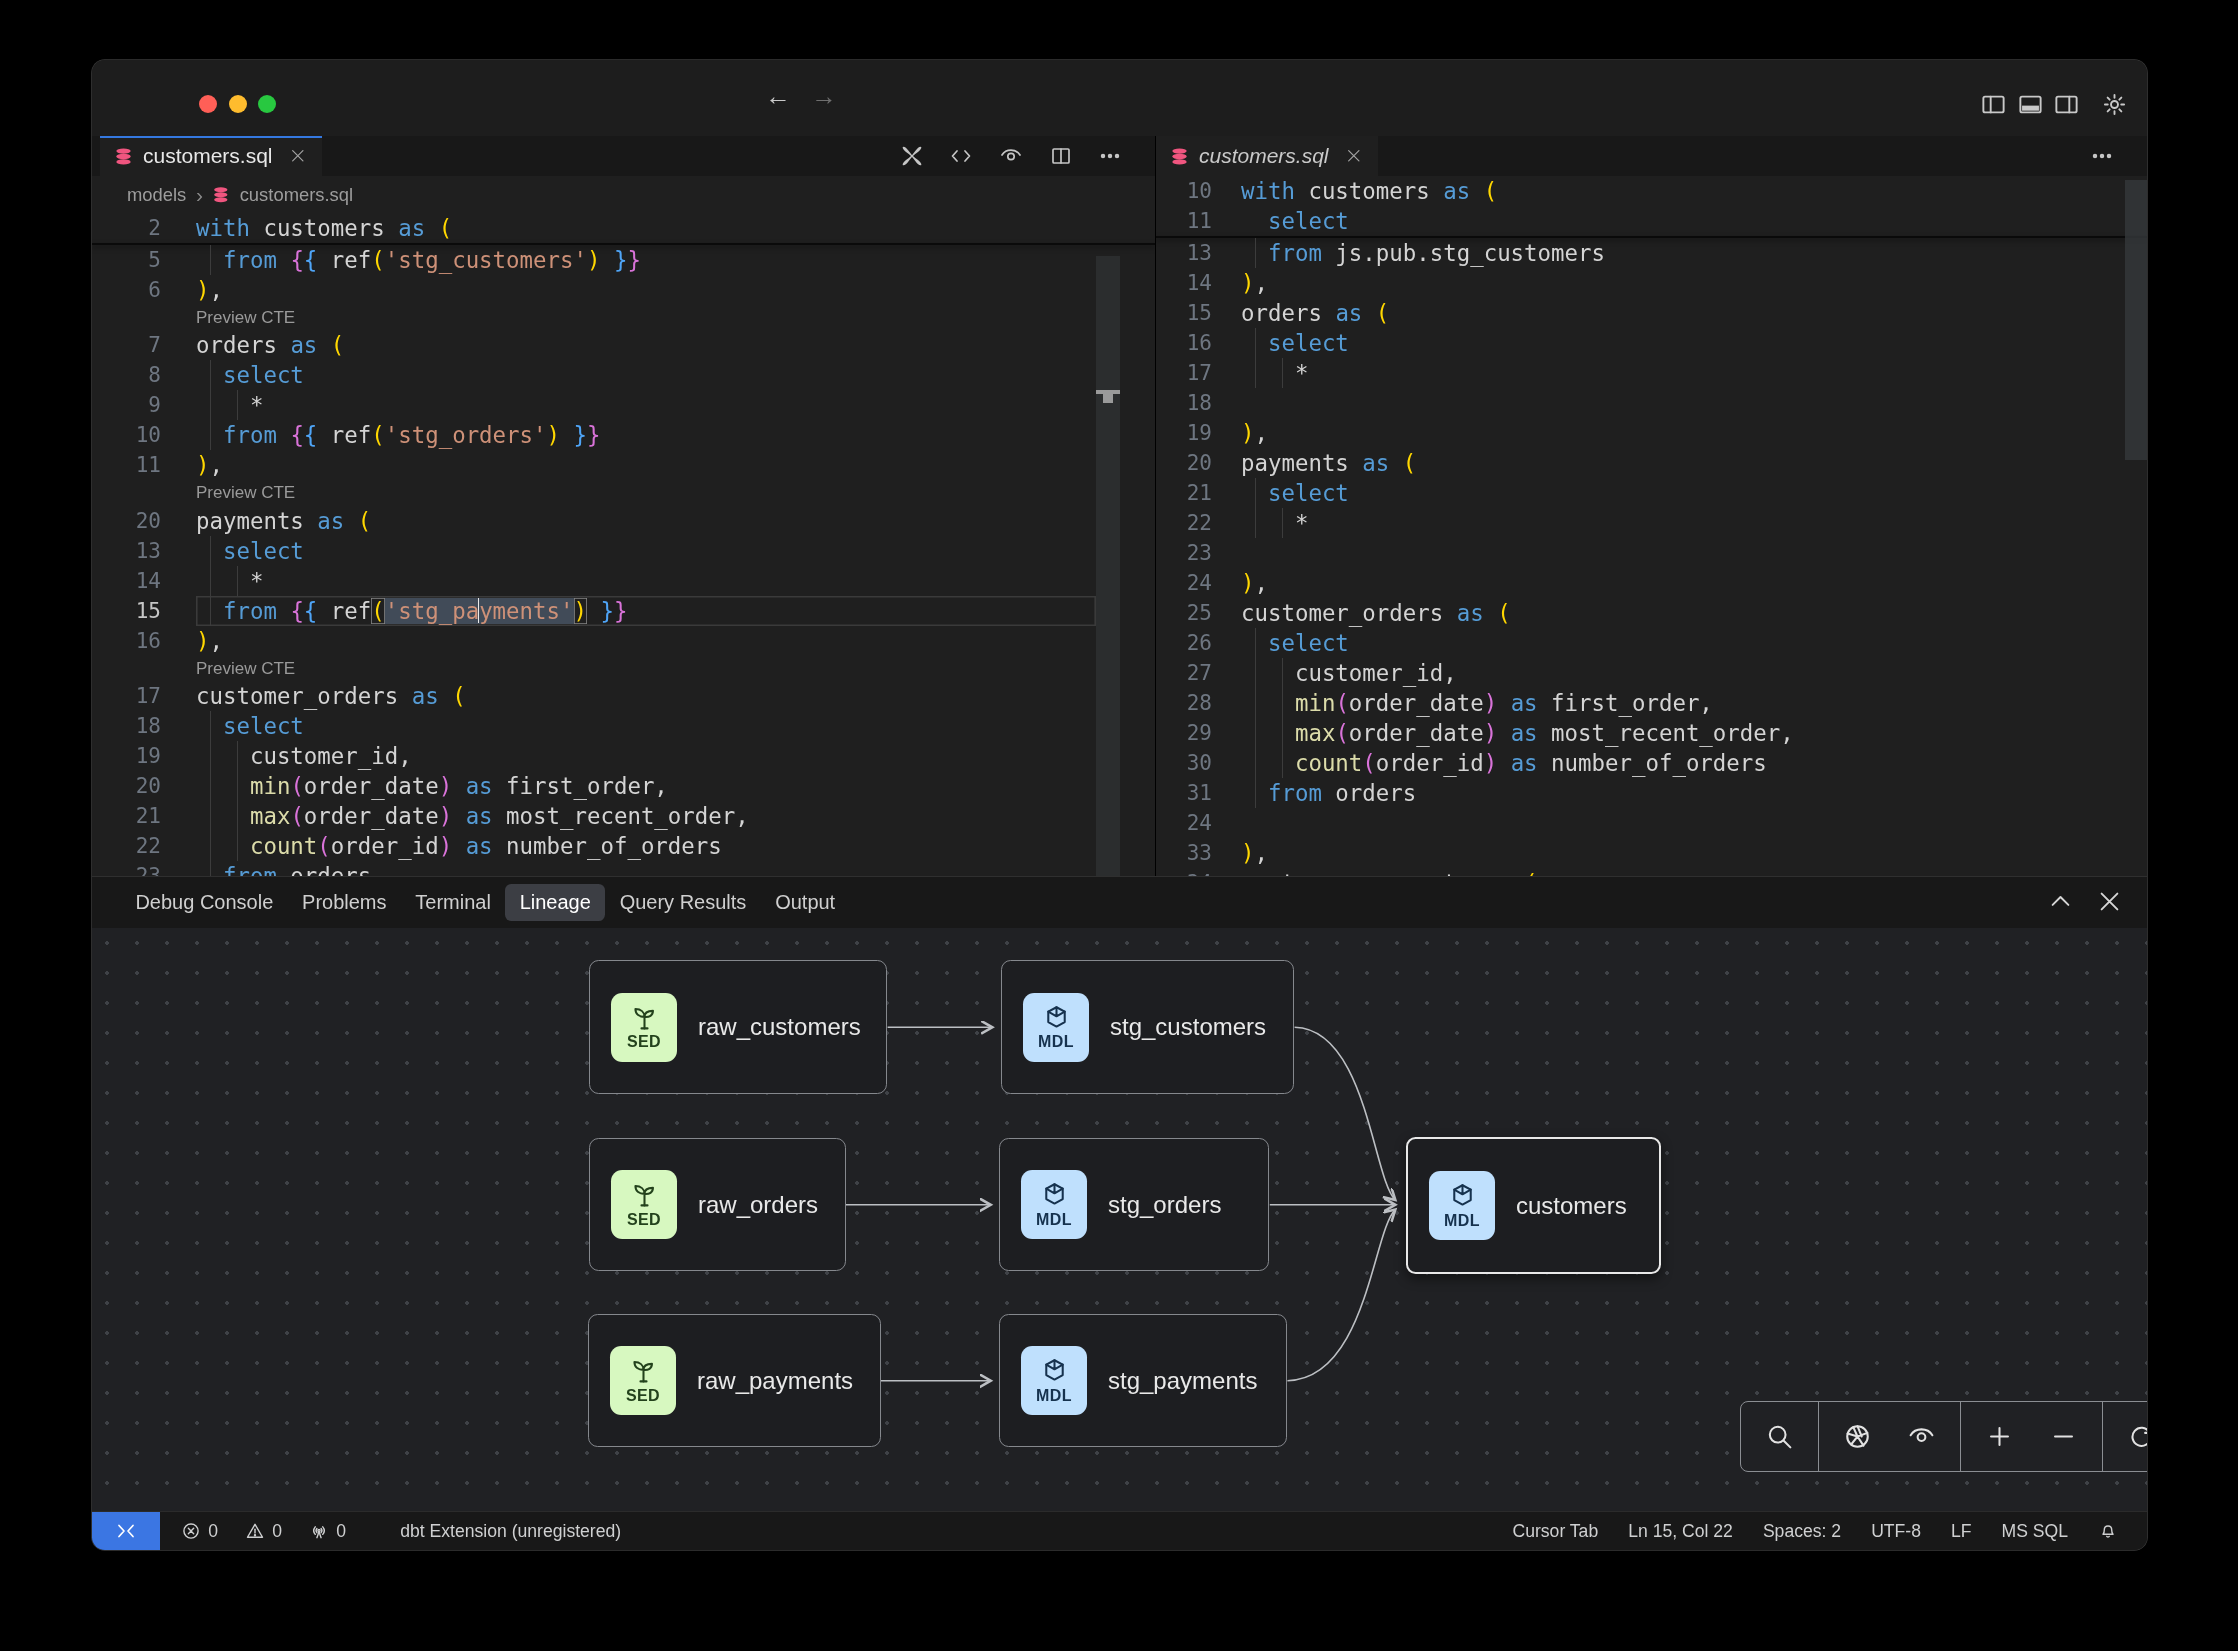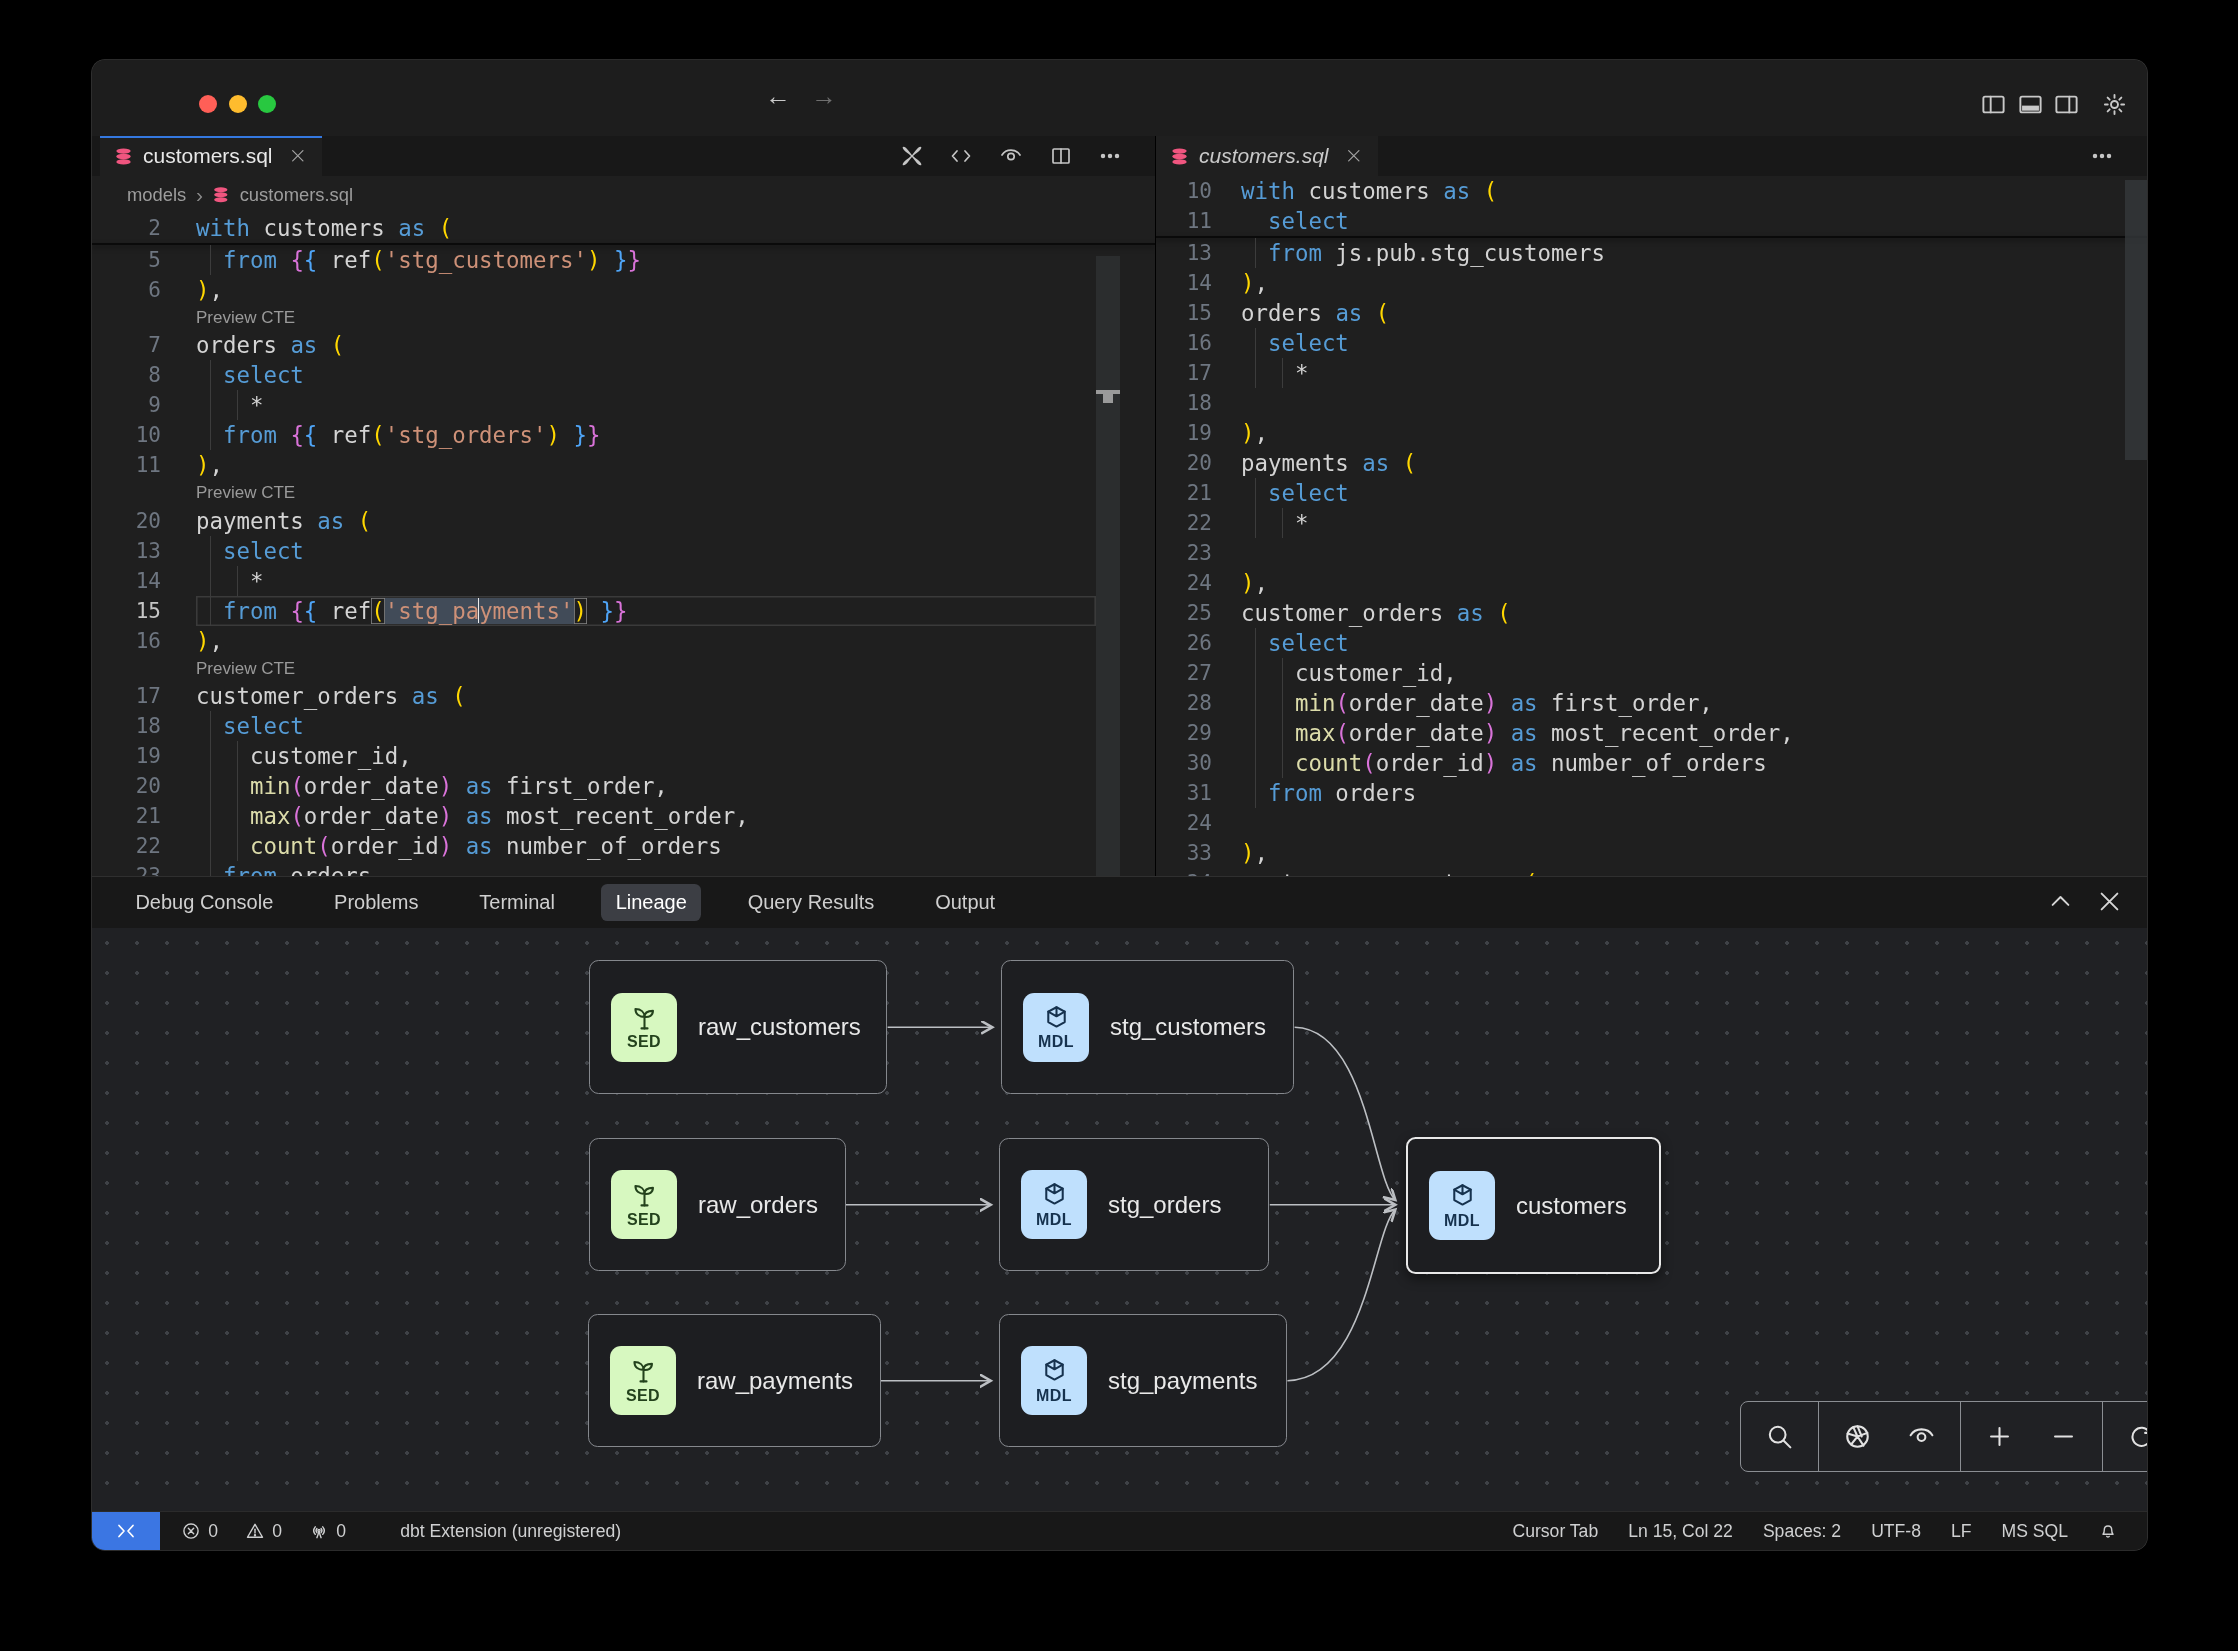--- a/index.html
+++ b/index.html
@@ -49,21 +49,21 @@
   .guide{position:absolute;top:0;bottom:0;width:0.8px;background:#3c3c3c;}
   .tk-sel{background:#414b58;}
   .tk-hl{background:#3a4350;}
   .tk-box{box-shadow:inset 0 0 0 0.8px #868686;}
   .cursor{display:inline-block;width:2.4px;height:25.6px;background:#eaeaea;vertical-align:middle;margin:0 -1.2px 3.2px;}
   .sticky-sep{height:1.6px;background:#0a0a0a;box-shadow:0 2.4px 4.8px rgba(0,0,0,.5);}
   .vscroll{position:absolute;background:#35383b;opacity:.55;}
   .ovr-mark1{position:absolute;background:#9a9a9a;}
   
   #panel{position:absolute;left:0;top:816px;width:2055px;height:635px;background:#181818;border-top:0.8px solid #2f2f2f;}
-  .panel-header{height:51px;display:flex;align-items:center;gap:32px;padding-left:29px;}
+  .panel-header{height:51px;display:flex;align-items:center;gap:0;padding-left:29px;}
   .ptab{color:#cfcfcf;font-size:20px;padding:7.2px 14.4px;border-radius:6.4px;}
   .ptab.active{background:#3c3e44;color:#ffffff;}
   .panel-actions{position:absolute;right:24px;top:11.2px;display:flex;gap:22.4px;}
   .panel-actions .act{width:27px;height:27px;color:#d6d6d6;}
   .panel-actions .act svg{width:27px;height:27px;}
   #canvas{position:absolute;left:0;top:51px;width:2055px;height:584px;background:#202124;
     background-image:radial-gradient(circle,#3f4247 1.6px,transparent 1.9px);background-size:30px 30px;overflow:hidden;}
   .node{position:absolute;background:#1d1e21;border:1.6px solid #85888d;border-radius:9.6px;
     display:flex;align-items:center;gap:21px;padding-left:21px;box-sizing:border-box;}
   .node.selected{border:2.4px solid #e8e8e8;box-shadow:0 4.8px 11.2px rgba(0,0,0,.45);}

